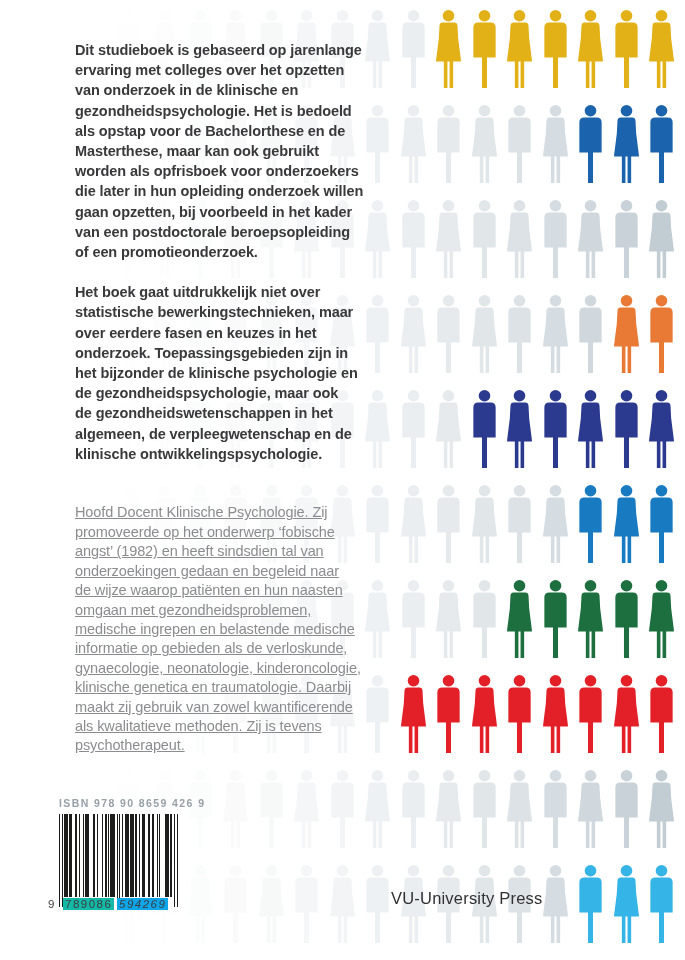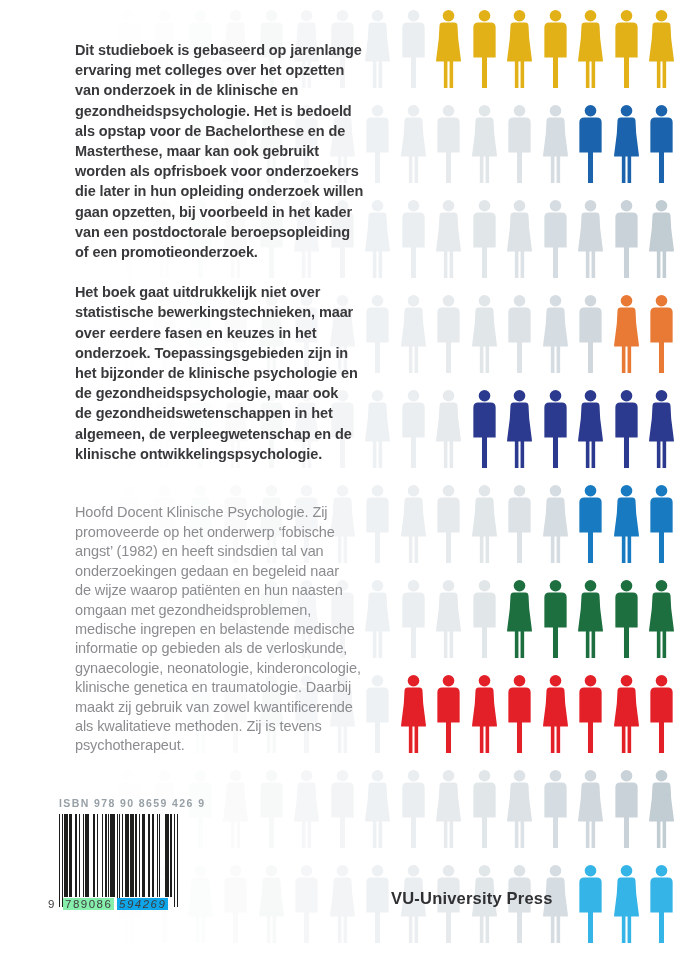--- a/index.html
+++ b/index.html
@@ -15,39 +15,39 @@
   .copy{position:absolute;left:59px;top:40px;width:320px;z-index:2;}
   .para{
     margin:0 0 20px 16px;
     font-size:14.5px;line-height:20.2px;font-weight:bold;
     color:#39383b;white-space:pre-line;letter-spacing:-0.1px;
   }
   .para.gray{
     font-weight:normal;color:#8b8c8f;line-height:19.4px;margin-bottom:0;
   }
   .para.gray .author-line{display:block;}
-  .para.gray .p3-rest{display:block;white-space:pre-line;}
+  .para.gray .p3-rest{display:block;white-space:pre-line;text-decoration:underline;}
   .author-name{font-weight:bold;color:#c62031;}
   
   .isbn-block{position:absolute;left:59px;top:797px;z-index:2;}
   .isbn-label{
     font-size:10.5px;font-weight:bold;letter-spacing:1.4px;
     color:#97a0a6;display:block;margin-bottom:5px;
   }
   .barcode{position:relative;width:120px;height:96px;margin-top:2px;}
   .barcode .bar{position:absolute;top:0;background:#1d1d1b;}
   .barcode-digits{position:absolute;left:-12px;top:84px;width:180px;
     font-size:11.5px;color:#3c3c3e;z-index:2;}
   .barcode-digits .d1{position:absolute;left:0;top:0;background:#fff;padding:0 1px;}
-  .barcode-digits .d2{position:absolute;left:16px;top:0;background:#86efac;padding:0 2px;letter-spacing:1.5px;}
+  .barcode-digits .d2{position:absolute;left:16px;top:0;background:#14b8a6;padding:0 2px;letter-spacing:1.5px;}
   .barcode-digits .d3{position:absolute;left:70px;top:0;background:#0ea5e9;padding:0 2px;letter-spacing:1.5px;font-style:italic;}
   
   .publisher{
     position:absolute;left:391px;top:889px;z-index:2;
-    font-size:16.5px;font-weight:bold;color:#313133;letter-spacing:0.2px;
+    font-size:16.5px;font-weight:normal;color:#313133;letter-spacing:0.2px;
   }
 </style>
 </head>
 <body>
 
 <div class="grid-layer">
     <svg viewBox="0 0 32 84" class="person" preserveAspectRatio="none" style="left: 7px; top: 10px;">
       <circle cx="16" cy="6" r="6" fill="rgb(255,255,255)"></circle>
       <path d="M10,13 H22 Q25,13 25.3,16.5 L26,30 L28.8,52.5 V54 H3.2 V52.5 L6,30 L6.7,16.5 Q7,13 10,13 Z M11.2,54 H14.9 V82 H11.2 Z M17.1,54 H20.8 V82 H17.1 Z" fill="rgb(255,255,255)"></path>
     </svg>

